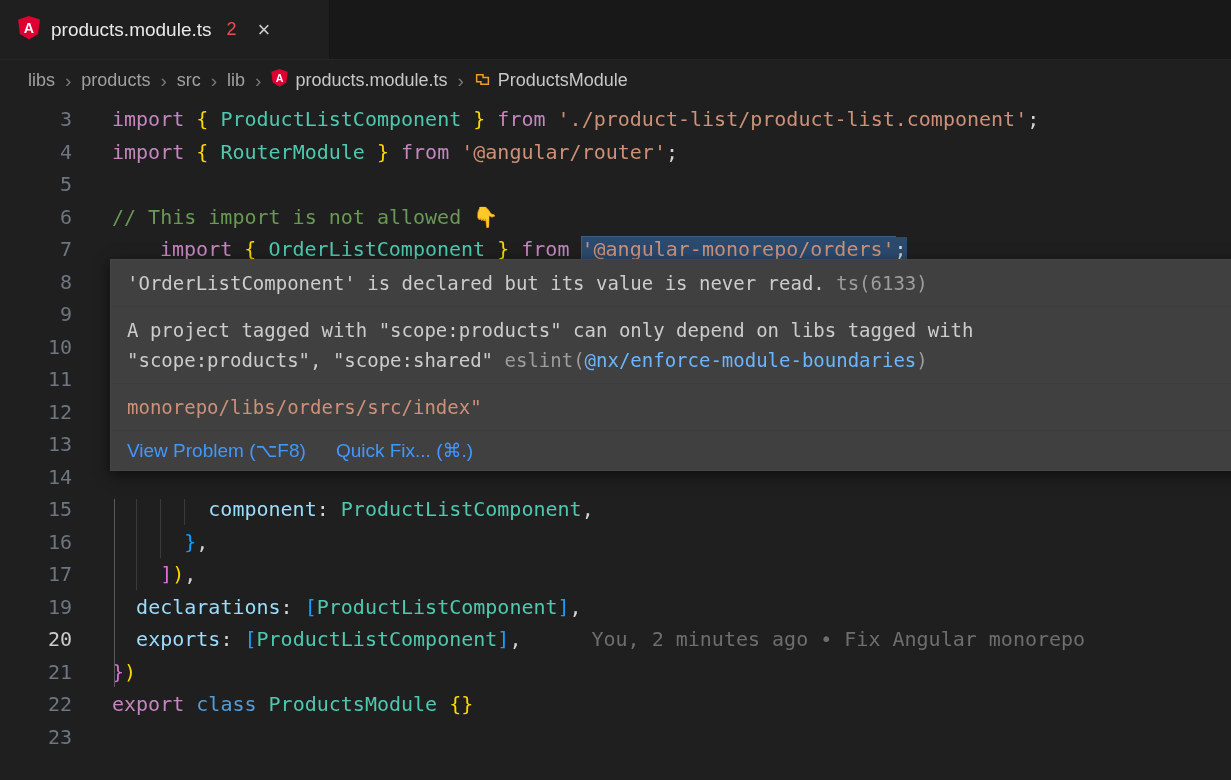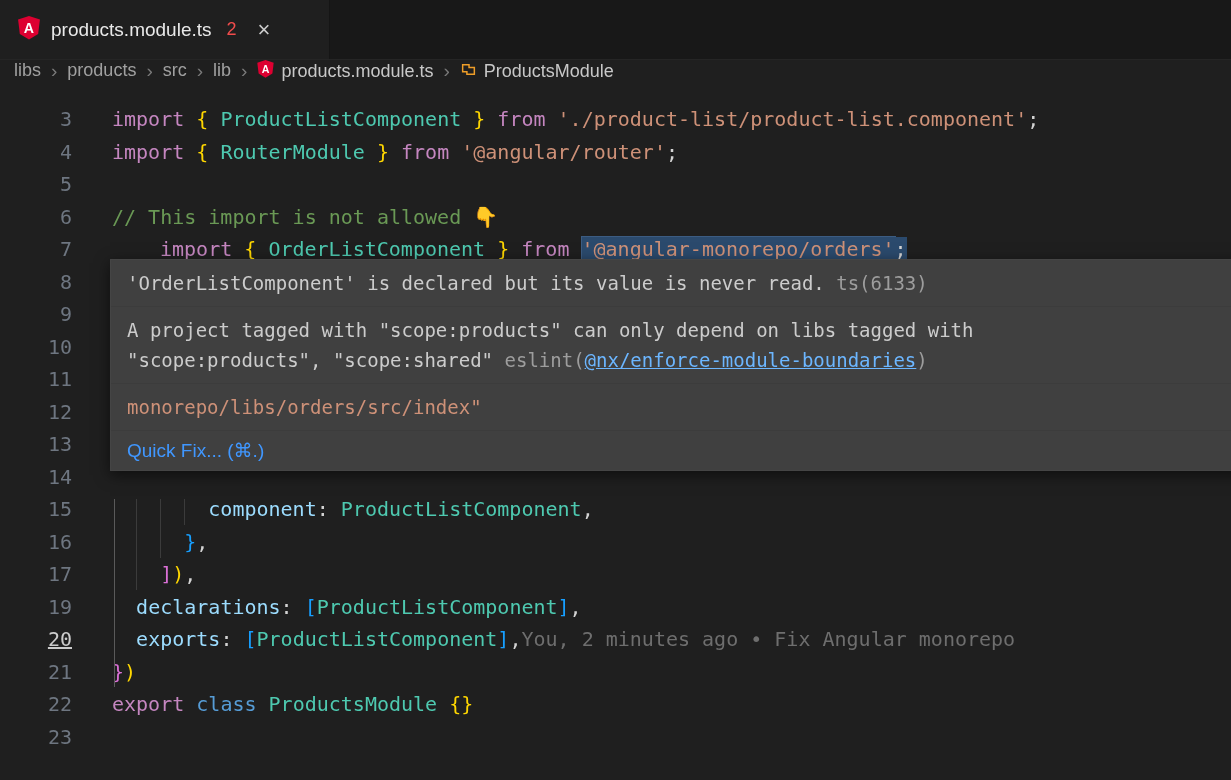--- a/index.html
+++ b/index.html
@@ -10,63 +10,63 @@
   
   .tabstrip { display:flex; height:60px; background:#181818; border-bottom:1px solid #252525; }
   .tab { display:flex; align-items:center; gap:11px; width:330px; padding:0 18px;
          background:#1f1f1f; border-right:1px solid #151515; cursor:pointer; }
   .tab-title { color:#e9e9e9; font-size:19px; }
   .tab-badge { color:#f14c4c; font-size:18px; margin-left:4px; }
   .tab-close { color:#cccccc; font-size:22px; margin-left:10px; line-height:1; }
   .tab-rest { flex:1; background:#181818; }
 
   
-  .breadcrumb { display:flex; align-items:flex-start; gap:10px; height:41px; padding-left:14px;
+  .breadcrumb { display:flex; align-items:center; gap:10px; height:41px; padding-left:28px;
                 background:#1f1f1f; font-size:18px; color:#a0a0a0; }
   .bc-sep { color:#7a7a7a; font-size:19px; }
   .bc-item { cursor:pointer; }
   .bc-file, .bc-symbol { display:flex; align-items:center; gap:7px; color:#c8c8c8; }
 
   
   .editor { position:relative; height:679px; background:#1f1f1f;
             font-family:"DejaVu Sans Mono","Liberation Mono",monospace; font-size:20px; }
   .code-area { padding-top:2px; }
   .row { display:flex; height:32.5px; line-height:32.5px; white-space:pre; }
   .ln { width:72px; text-align:right; color:#6e7681; flex:none; }
-  .ln.active { color:#cccccc;text-decoration:underline; }
+  .ln.active { color:#cccccc; }
   .code { padding-left:40px; color:#d4d4d4; }
 
   .tk-kw  { color:#c586c0; }
   .tk-kw2 { color:#569cd6; }
   .tk-cls { color:#4ec9b0; }
   .tk-key { color:#9cdcfe; }
   .tk-str { color:#ce9178; }
   .tk-cmt { color:#6a9955; }
   .tk-pn  { color:#d4d4d4; }
   .tk-b1  { color:#ffd700; }
   .tk-b2  { color:#da70d6; }
   .tk-b3  { color:#179fff; }
   .tk-emoji { color:#f8c555; font-family:"DejaVu Sans",sans-serif; }
   .tk-strhl { color:#ce9178; background:#2b4a6d; box-shadow:0 0 0 1px #3c5c82; }
   .tk-pnhl  { color:#d4d4d4; background:#2b4a6d; }
   .wavy { text-decoration:underline wavy #e45454 2px; text-underline-offset:5px;
           text-decoration-skip-ink:none;margin-left:48px; }
-  .blame { color:#6e6e6e; }
+  .blame { color:#6e6e6e; margin-left:70px; }
 
   .indent-guide { position:absolute; width:1px; background:#3b3b3b; }
   .indent-guide.bracket { background:#5a5a5a; }
 
   
   .hover-popup { position:absolute; left:110px; top:158px; width:1228px; z-index:10;
                  background:#404040; border:1px solid #454545; box-shadow:0 4px 14px rgba(0,0,0,.55);
                  font-size:19px; color:#cccccc; }
   .hv-sec { padding:8px 16px; line-height:30px; border-bottom:1px solid #3c3c3c; }
   .hv-sec1 { padding:10px 16px; line-height:26px; }
   .hv-dim { color:#9d9d9d; }
-  .hv-link { color:#6cb6ff; text-decoration:underline; cursor:pointer; }
+  .hv-link { color:#6cb6ff; cursor:pointer; }
   .hv-actions { display:flex; gap:30px; padding:8px 16px; line-height:23px;
                 font-family:"Liberation Sans",sans-serif; font-size:19px; }
   .hv-action { color:#4097ff; cursor:pointer; }
 </style>
 </head>
 <body>
 
 <div class="window">
 
   <div class="tabstrip">
@@ -148,18 +148,19 @@
         <span class="hv-dim">ts(6133)</span>
       </div>
       <div class="hv-sec">
         <div>A project tagged with "scope:products" can only depend on libs tagged with</div>
         <div><span>"scope:products", "scope:shared" </span><span class="hv-dim">eslint(</span><a class="hv-link">@nx/enforce-module-boundaries</a><span class="hv-dim">)</span></div>
       </div>
       <div class="hv-sec">
         <div class="tk-str">monorepo/libs/orders/src/index"</div>
       </div>
       <div class="hv-actions">
+        <span class="hv-action">View Problem (⌥F8)</span>
         <span class="hv-action">Quick Fix... (⌘.)</span>
       </div>
     </div>
   </div>
 
 </div>
 
 </body></html>

